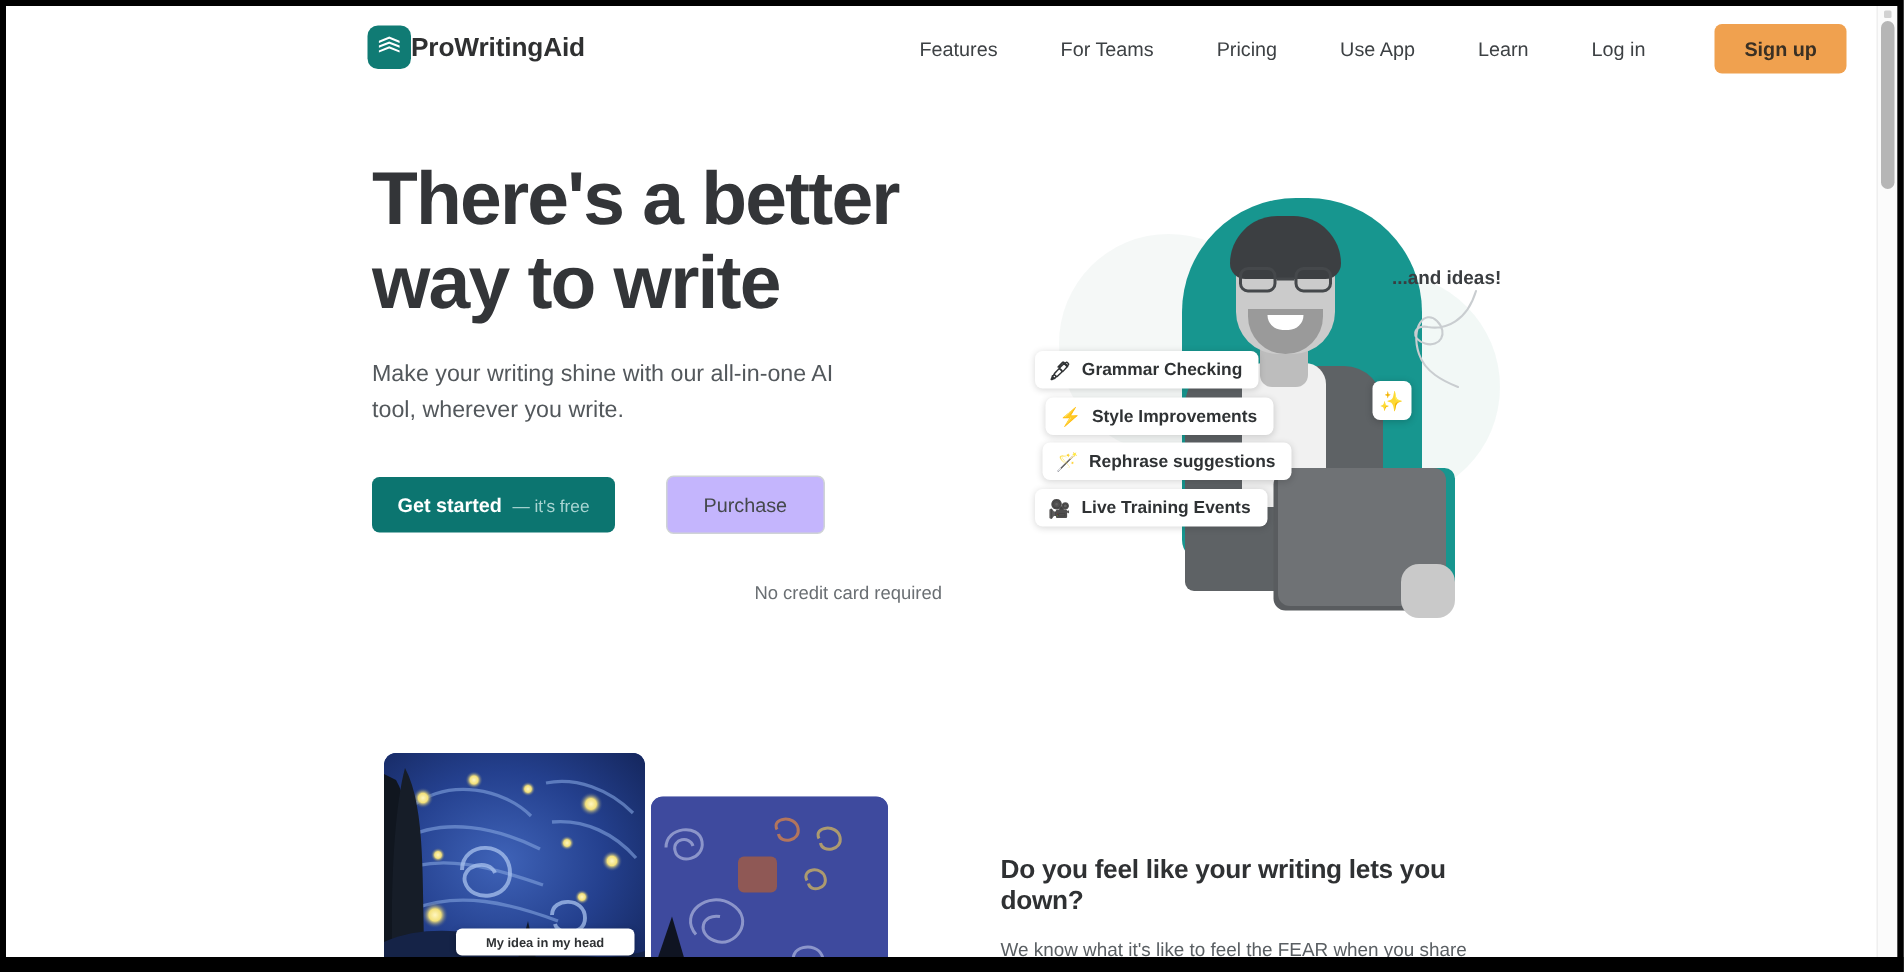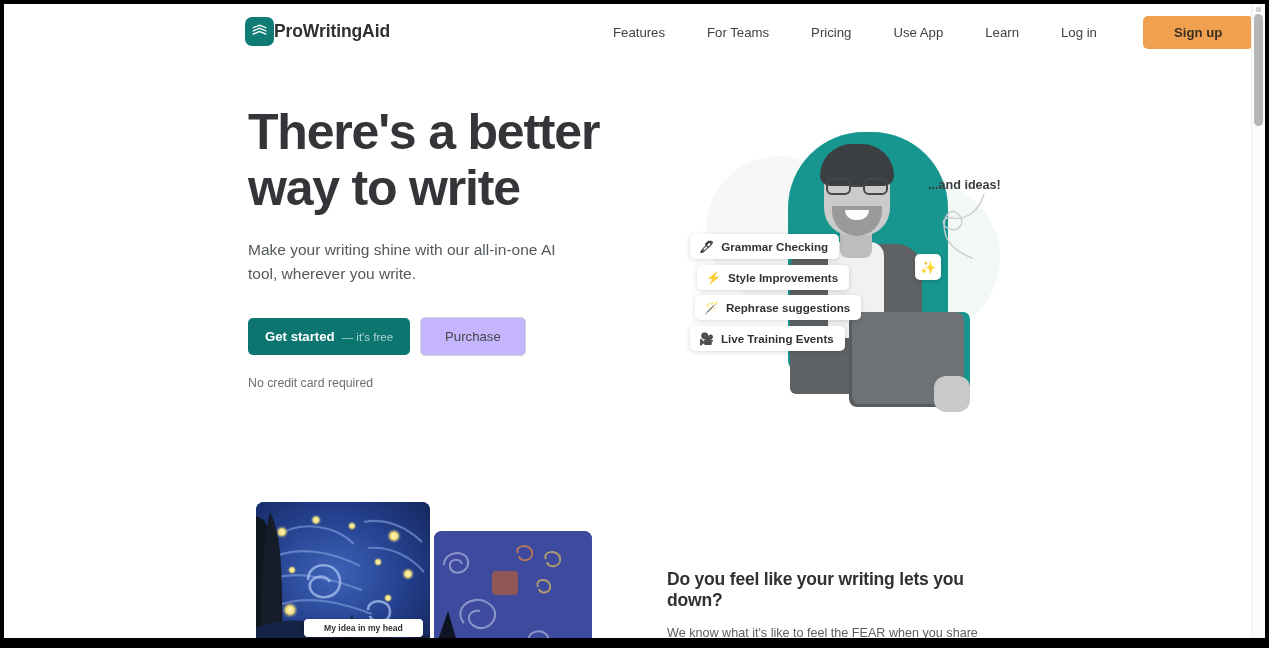--- a/index.html
+++ b/index.html
@@ -79,53 +79,53 @@
   .nav-link {
     font-size:13.2px; color:#3d4144;
     padding:0 12px; cursor:pointer; white-space:nowrap;
     text-decoration:none;
   }
   #btn-signup {
     margin-left:16px;
     background:#f0a14f;
     color:#3a3024;
     font-size:13.2px; font-weight:600;
-    padding:9px 31px; border-radius:5px;
+    padding:9px 20px; border-radius:5px;
     border:none; cursor:pointer; white-space:nowrap;
     font-family:"Liberation Sans", sans-serif;
   }
 
   
   #hero-left { position:absolute; left:244px; top:100px; width:380px; }
   #hero-title {
     font-size:50px; line-height:1.12; font-weight:700;
     color:#333538; letter-spacing:-1.2px;
     white-space:pre-line;
   }
   #hero-sub {
     margin-top:22px;
     font-size:15.5px; line-height:1.52; color:#53585c;
     width:330px;
   }
-  #hero-actions { margin-top:32px; display:flex; align-items:center; gap:10px; }
+  #hero-actions { margin-top:32px; display:flex; align-items:center; gap:34px; }
   #btn-get-started {
     background:#0c7570; border:none; border-radius:5px;
     padding:11px 17px; cursor:pointer;
     display:flex; align-items:baseline; gap:7px;
     font-family:"Liberation Sans", sans-serif;
   }
   #btn-get-started .gs-main { color:#fff; font-size:13.2px; font-weight:700; }
   #btn-get-started .gs-sub  { color:#a9d5d2; font-size:11.5px; }
   #btn-purchase {
     background:#c4b5fd; border:1px solid #cfd3d6; border-radius:5px;
     padding:11px 24px; cursor:pointer;
     color:#44484b; font-size:13.2px;
     font-family:"Liberation Sans", sans-serif;
   }
-  #no-cc { margin-top:20px; font-size:12.3px; color:#6a6f73; }
+  #no-cc { margin-top:32px; font-size:12.3px; color:#6a6f73;text-align:right; }
 
   
   #hero-art {
     position:absolute; left:672px; top:100px;
     width:340px; height:292px;
   }
   .art-blob {
     position:absolute; border-radius:50%;
     background:#f2f6f4; opacity:.75;
   }

